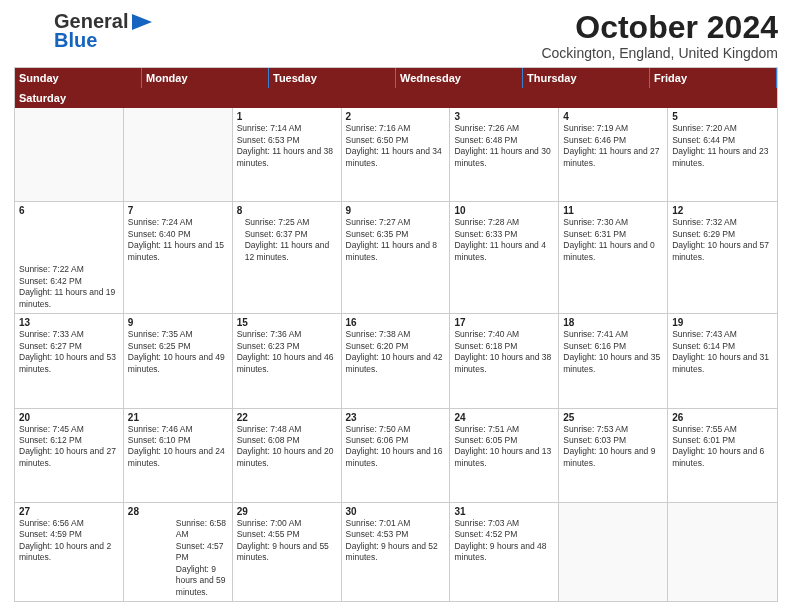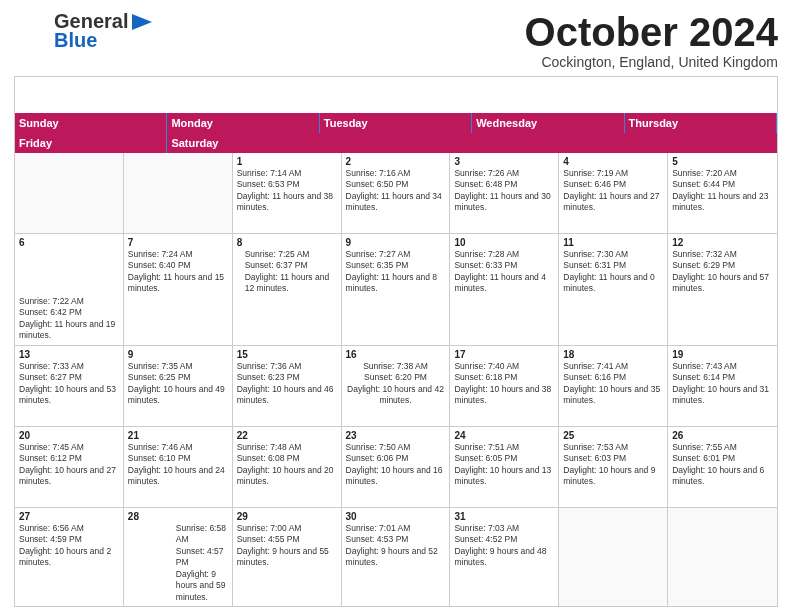--- a/index.html
+++ b/index.html
@@ -28,40 +28,39 @@
       flex-direction: column;
       align-items: flex-start;
       margin-left: 40px;
     }
     .logo-general { color: #333; }
     .logo-blue { color: #1565c0; }
     .header-right {
       text-align: right;
     }
     .month-title {
-      font-size: 40px;
+      font-size: 32px;
       font-weight: bold;
       color: #222;
       line-height: 1.1;
     }
     .location {
       font-size: 14px;
       color: #444;
     }
     .calendar {
       flex: 1;
       display: flex;
       flex-direction: column;
       border: 1px solid #ccc;
     }
     .cal-header-row {
       display: grid;
-      grid-template-columns: repeat(5, 1fr);
-      background: #be185d;
-      margin-top: 36px;
+      grid-template-columns: repeat(6, 1fr);
+      background: #7f1d1d;
     }
     .cal-header-cell {
       color: #fff;
       font-size: 11px;
       font-weight: bold;
       padding: 4px 4px;
       border-right: 1px solid #3a7fd4;
       text-align: left;
     }
     .cal-header-cell:last-child { border-right: none; }
@@ -228,21 +227,21 @@
 Daylight: 10 hours and 49 minutes.</div>
           </div>
           <div class="cal-cell">
             <span class="day-num">15</span>
             <div class="cell-text" style="white-space: pre-line;">Sunrise: 7:36 AM
 Sunset: 6:23 PM
 Daylight: 10 hours and 46 minutes.</div>
           </div>
           <div class="cal-cell">
             <span class="day-num">16</span>
-            <div class="cell-text" style="white-space: pre-line; text-align: center;">Sunrise: 7:38 AM
+            <div class="cell-text" style="white-space: pre-line;">Sunrise: 7:38 AM
 Sunset: 6:20 PM
 Daylight: 10 hours and 42 minutes.</div>
           </div>
           <div class="cal-cell">
             <span class="day-num">17</span>
             <div class="cell-text" style="white-space: pre-line;">Sunrise: 7:40 AM
 Sunset: 6:18 PM
 Daylight: 10 hours and 38 minutes.</div>
           </div>
           <div class="cal-cell">

